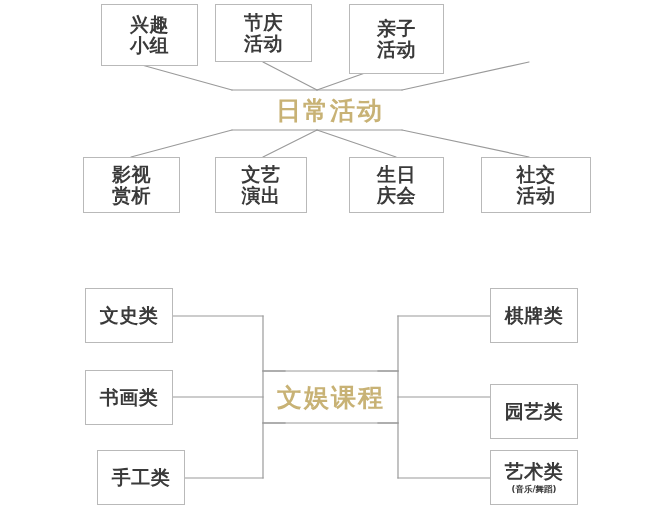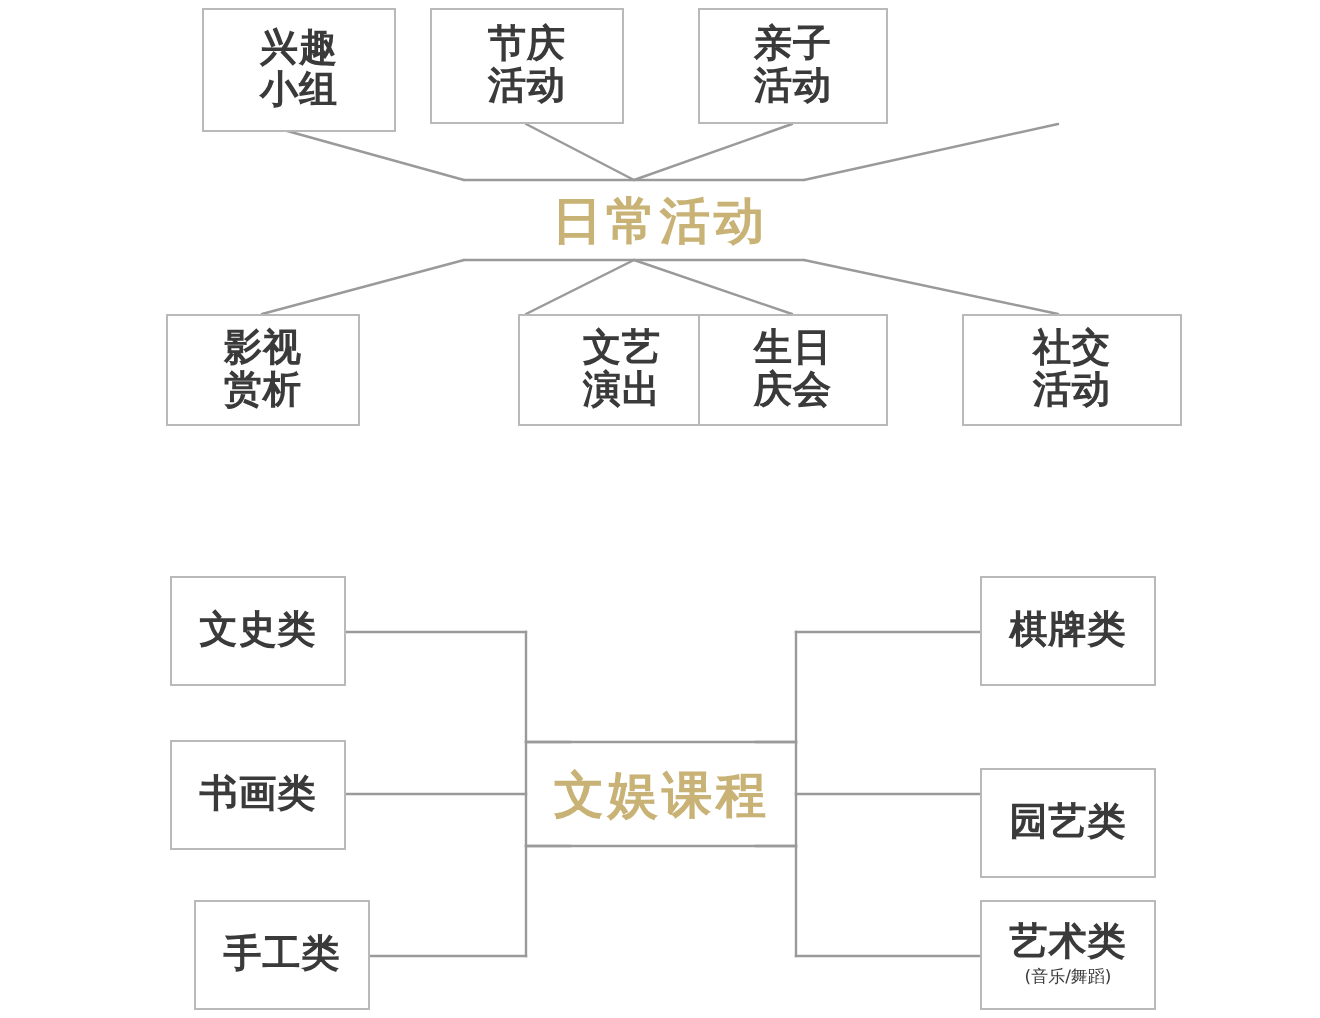--- a/index.html
+++ b/index.html
@@ -52,21 +52,21 @@
   .node.two-line {
     font-size: 19px;
     font-weight: 600;
   }
   .node.one-line {
     font-size: 19px;
     font-weight: 600;
   }
   .node .sub {
     font-size: 8.5px;
-    font-weight: 400;
+    font-weight: 700;
     margin-top: 3px;
     letter-spacing: 0px;
     color: #3a3a3a;
   }
   .hub {
     position: absolute;
     background: #ffffff;
     color: #c8b275;
     font-size: 25px;
     font-weight: 600;
@@ -134,36 +134,36 @@
   <div class="node two-line" style="left:101px; top:4px; width:97px; height:62px;">
     <span class="ln">兴趣</span>
     <span class="ln">小组</span>
   </div>
 
   <div class="node two-line" style="left:215px; top:4px; width:97px; height:58px;">
     <span class="ln">节庆</span>
     <span class="ln">活动</span>
   </div>
 
-  <div class="node two-line" style="left:349px; top:4px; width:95px; height:58px;">
+  <div class="node two-line" style="left:349px; top:4px; width:95px; height:70px;">
     <span class="ln">亲子</span>
     <span class="ln">活动</span>
   </div>
 
 
   <div class="hub" style="left:264px; top:92px; width:132px; height:36px;">
     <span>日常活动</span>
   </div>
 
   <div class="node two-line" style="left:83px; top:157px; width:97px; height:56px;">
     <span class="ln">影视</span>
     <span class="ln">赏析</span>
   </div>
 
-  <div class="node two-line" style="left:215px; top:157px; width:104px; height:56px;margin-left:44px;">
+  <div class="node two-line" style="left:215px; top:157px; width:92px; height:56px;">
     <span class="ln">文艺</span>
     <span class="ln">演出</span>
   </div>
 
   <div class="node two-line" style="left:349px; top:157px; width:95px; height:56px;">
     <span class="ln">生日</span>
     <span class="ln">庆会</span>
   </div>
 
   <div class="node two-line" style="left:481px; top:157px; width:110px; height:56px;text-align:center;">

